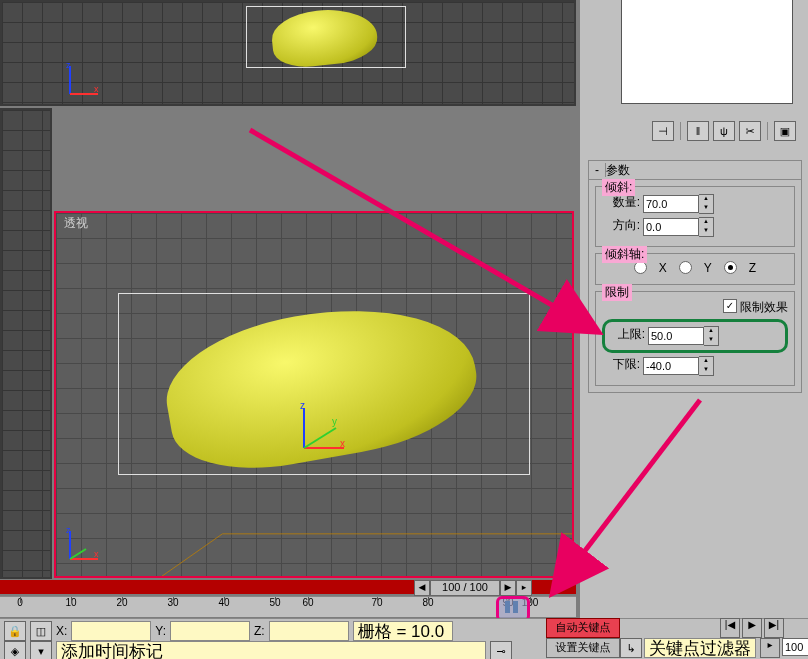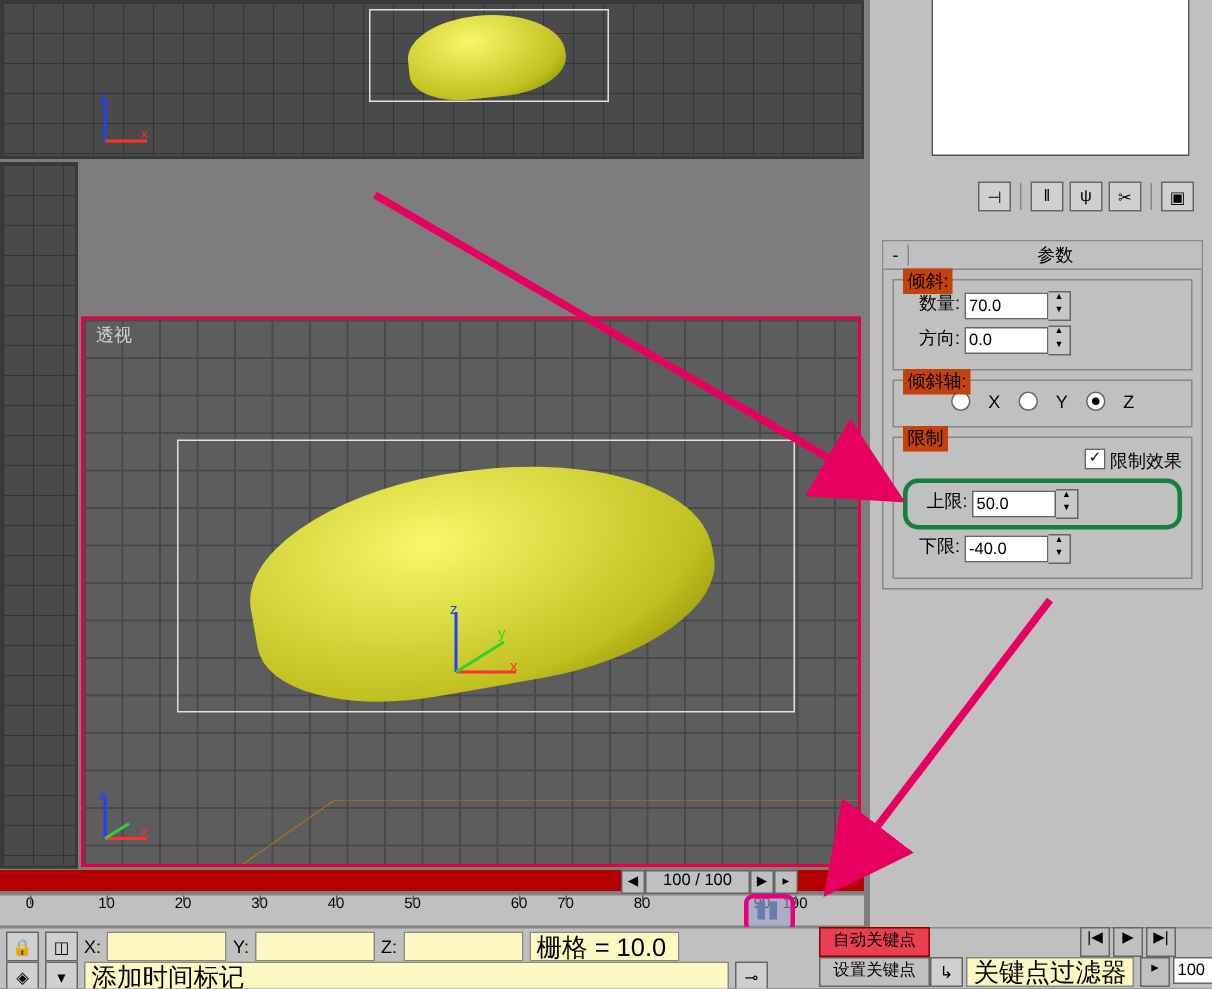--- a/index.html
+++ b/index.html
@@ -24,23 +24,23 @@
   
   .right{position:absolute;right:0;top:0;width:228px;height:659px;background:#c0c0c0;}
   .preview{position:absolute;right:15px;top:-10px;width:170px;height:112px;background:#fff;border:1px solid #555;}
   .iconrow{position:absolute;right:12px;top:120px;width:200px;height:22px;display:flex;gap:4px;align-items:center;justify-content:flex-end;}
   .ibtn{width:20px;height:18px;border:1px solid #666;background:#d0d0d0;display:flex;align-items:center;justify-content:center;font-size:11px;}
   .sep{width:1px;height:18px;background:#888;margin:0 2px;}
   
   .roll{position:absolute;left:8px;width:212px;background:#c0c0c0;border:1px solid #888;}
   .roll-h{height:18px;background:#c0c0c0;border-bottom:1px solid #888;display:flex;align-items:center;}
   .min{width:16px;text-align:center;border-right:1px solid #888;}
-  .roll-t{flex:1;text-align:center;}
+  .roll-t{flex:1;}
   .group{border:1px solid #888;margin:6px;padding:4px 6px 6px;position:relative;}
-  .glabel{position:absolute;top:-8px;left:6px;background:#c2410c;padding:0 3px;}
+  .glabel{position:absolute;top:-8px;left:6px;background:#f9a8d4;padding:0 3px;}
   .row{display:flex;align-items:flex-start;gap:3px;margin:3px 0;}
   .rlabel{width:38px;text-align:right;}
   .spin{display:flex;align-items:center;}
   .num{width:50px;height:16px;background:#fff;border:1px solid #666;padding:0 2px;font-size:11px;}
   .arrows{width:14px;height:18px;background:#c8c8c8;border:1px solid #666;border-left:none;display:flex;flex-direction:column;}
   .arrows span{flex:1;font-size:6px;line-height:1;text-align:center;}
   .chk{width:12px;height:12px;border:1px solid #666;background:#fff;display:inline-flex;align-items:center;justify-content:center;font-size:10px;line-height:1;}
   .radio{width:11px;height:11px;border:1px solid #666;border-radius:50%;background:#fff;display:inline-flex;align-items:center;justify-content:center;}
   .dot{width:5px;height:5px;background:#000;border-radius:50%;}
   .hl-up{border:3px solid #15803d;border-radius:10px;padding:1px 2px;}
@@ -215,21 +215,21 @@
     <div class="sbtn">▸</div>
   </div>
 
   <div class="ruler">
       <div class="tick" style="left: 20px;">0</div>
       <div class="tick" style="left: 71px;">10</div>
       <div class="tick" style="left: 122px;">20</div>
       <div class="tick" style="left: 173px;">30</div>
       <div class="tick" style="left: 224px;">40</div>
       <div class="tick" style="left: 275px;">50</div>
-      <div class="tick" style="left: 346px;">60</div>
+      <div class="tick" style="left: 308px;">60</div>
       <div class="tick" style="left: 377px;">70</div>
       <div class="tick" style="left: 428px;">80</div>
       <div class="tick" style="left: 508px;">90</div>
       <div class="tick" style="left: 530px;">100</div>
     </div>
   <div class="slider" style="left:496px;">
     <div style="position:absolute;left:6px;top:2px;width:5px;height:12px;background:#6080b0;"></div>
     <div style="position:absolute;left:14px;top:2px;width:5px;height:12px;background:#6080b0;"></div>
   </div>
 

